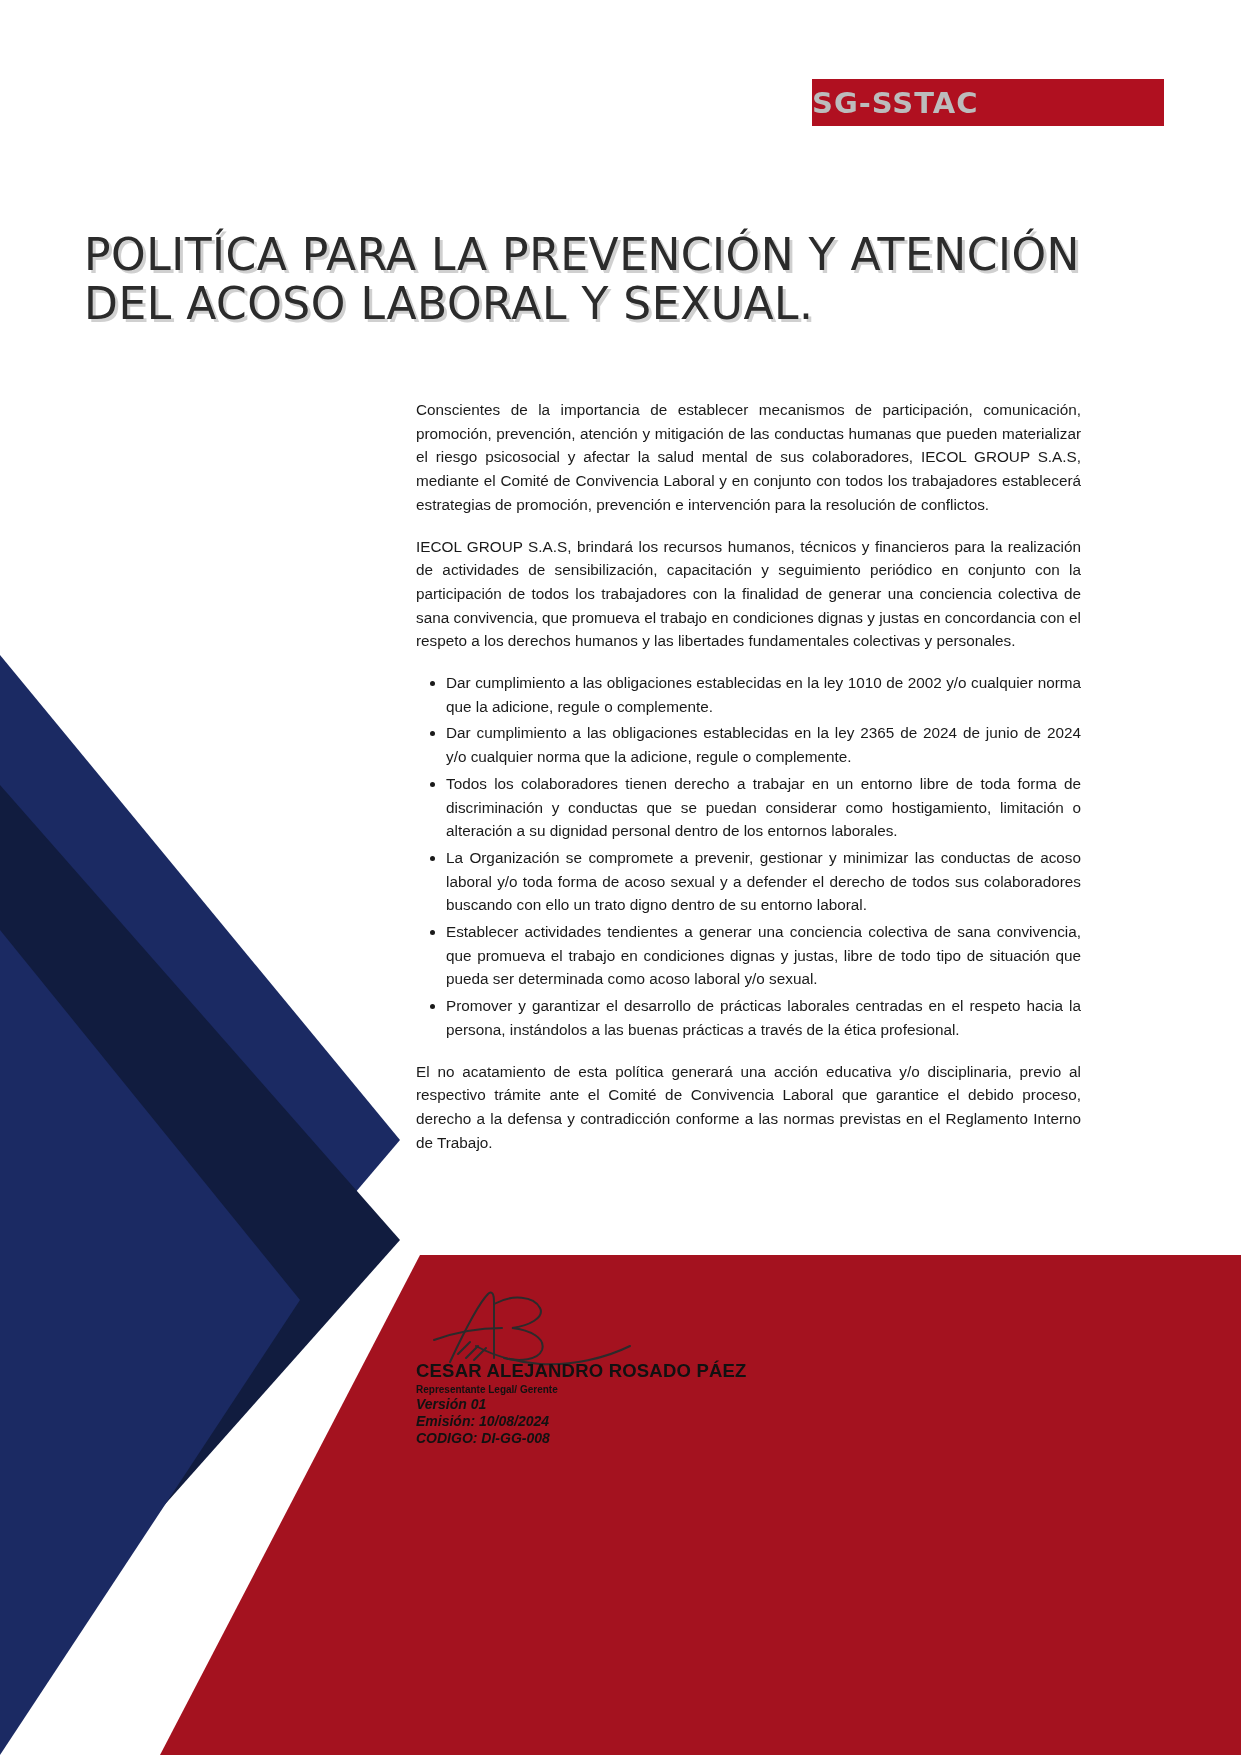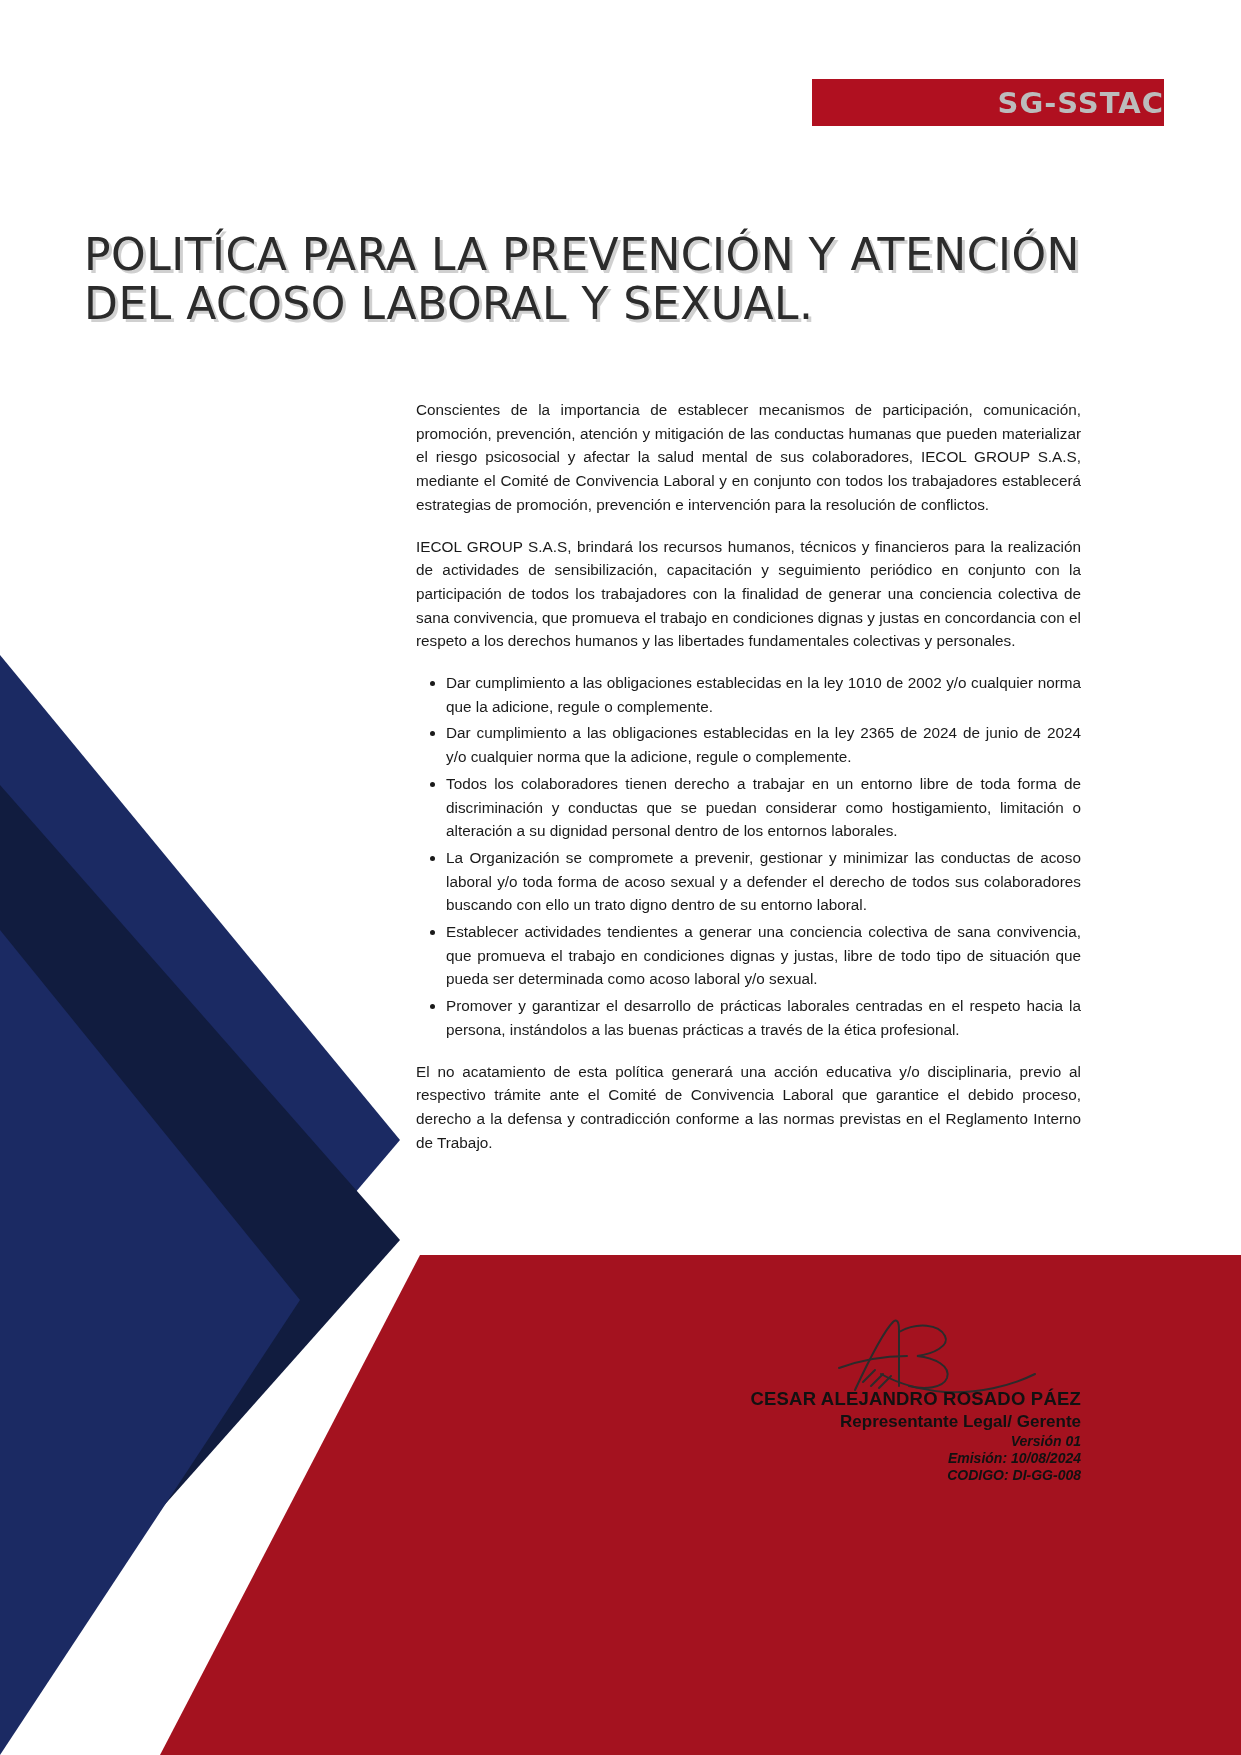--- a/index.html
+++ b/index.html
@@ -78,21 +78,21 @@
   }
   .sg-banner {
     position: absolute;
     right: 77px;
     top: 79px;
     width: 352px;
     height: 47px;
     background: #b01020;
     display: flex;
     align-items: center;
-    justify-content: flex-end;
+    justify-content: flex-start;
   }
   .sg-banner span {
     color: #bcbcbc;
     font-size: 29px;
     font-weight: 800;
     letter-spacing: 1px;
     font-family: "DejaVu Sans", sans-serif;
   }
 
   
@@ -133,36 +133,36 @@
   }
   .content li {
     margin: 0 0 3px 0;
     text-align: justify;
   }
 
   
   .sign-block {
     position: absolute;
     left: 416px;
-    top: 1316px;
+    top: 1288px;
     width: 665px;
-    text-align: right;
+    text-align: left;
   }
   .signature-img {
     height: 78px;
     margin-bottom: -6px;
   }
   .sign-name {
     font-size: 18.5px;
     font-weight: 700;
     color: #111111;
     letter-spacing: 0.2px;
   }
   .sign-role {
-    font-size: 17px;
+    font-size: 10px;
     font-weight: 700;
     color: #111111;
     margin-top: 2px;
   }
   .sign-meta {
     font-size: 14px;
     font-weight: 700;
     color: #111111;
     line-height: 1.15;
     margin-top: 1px;

